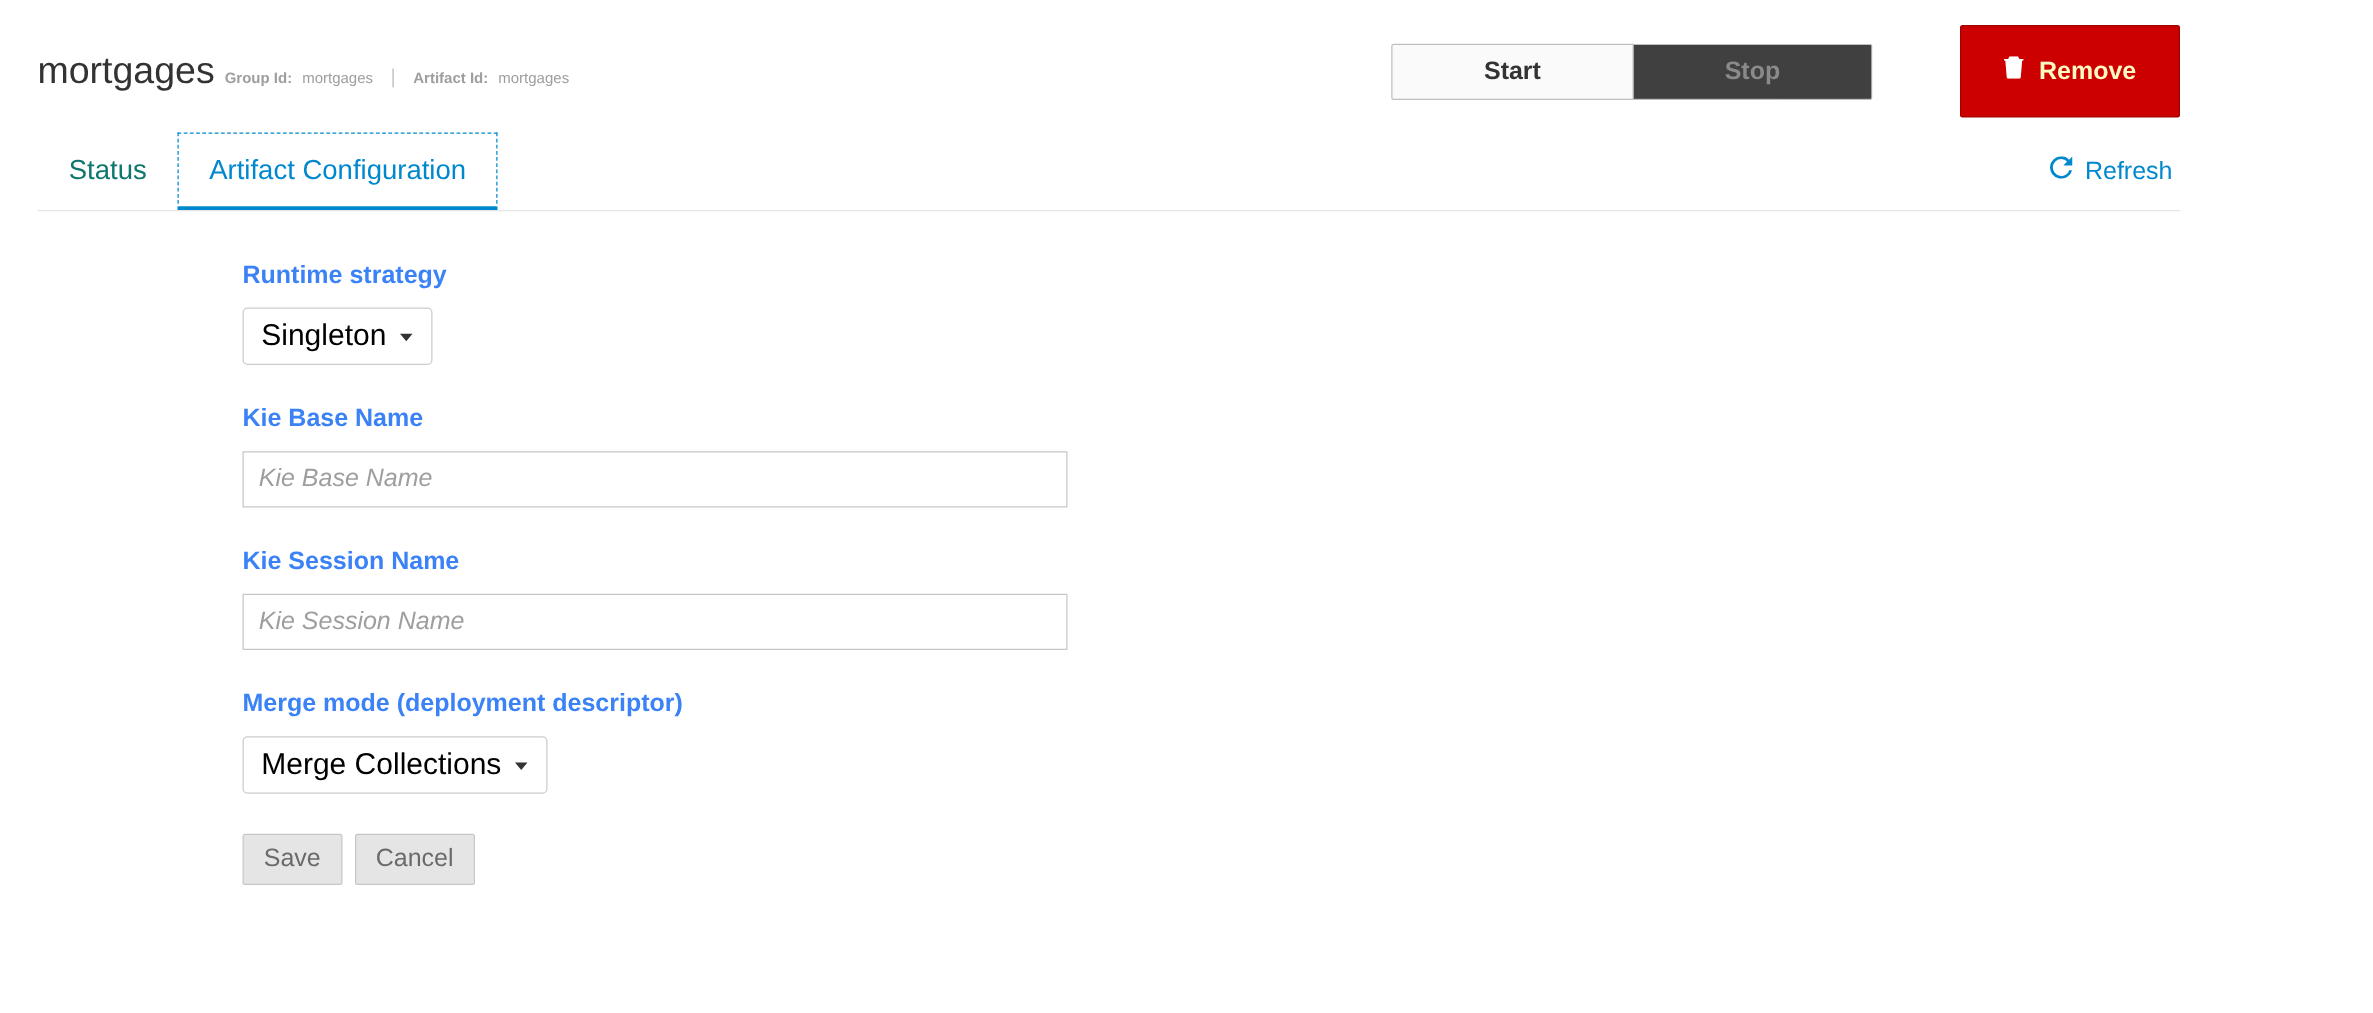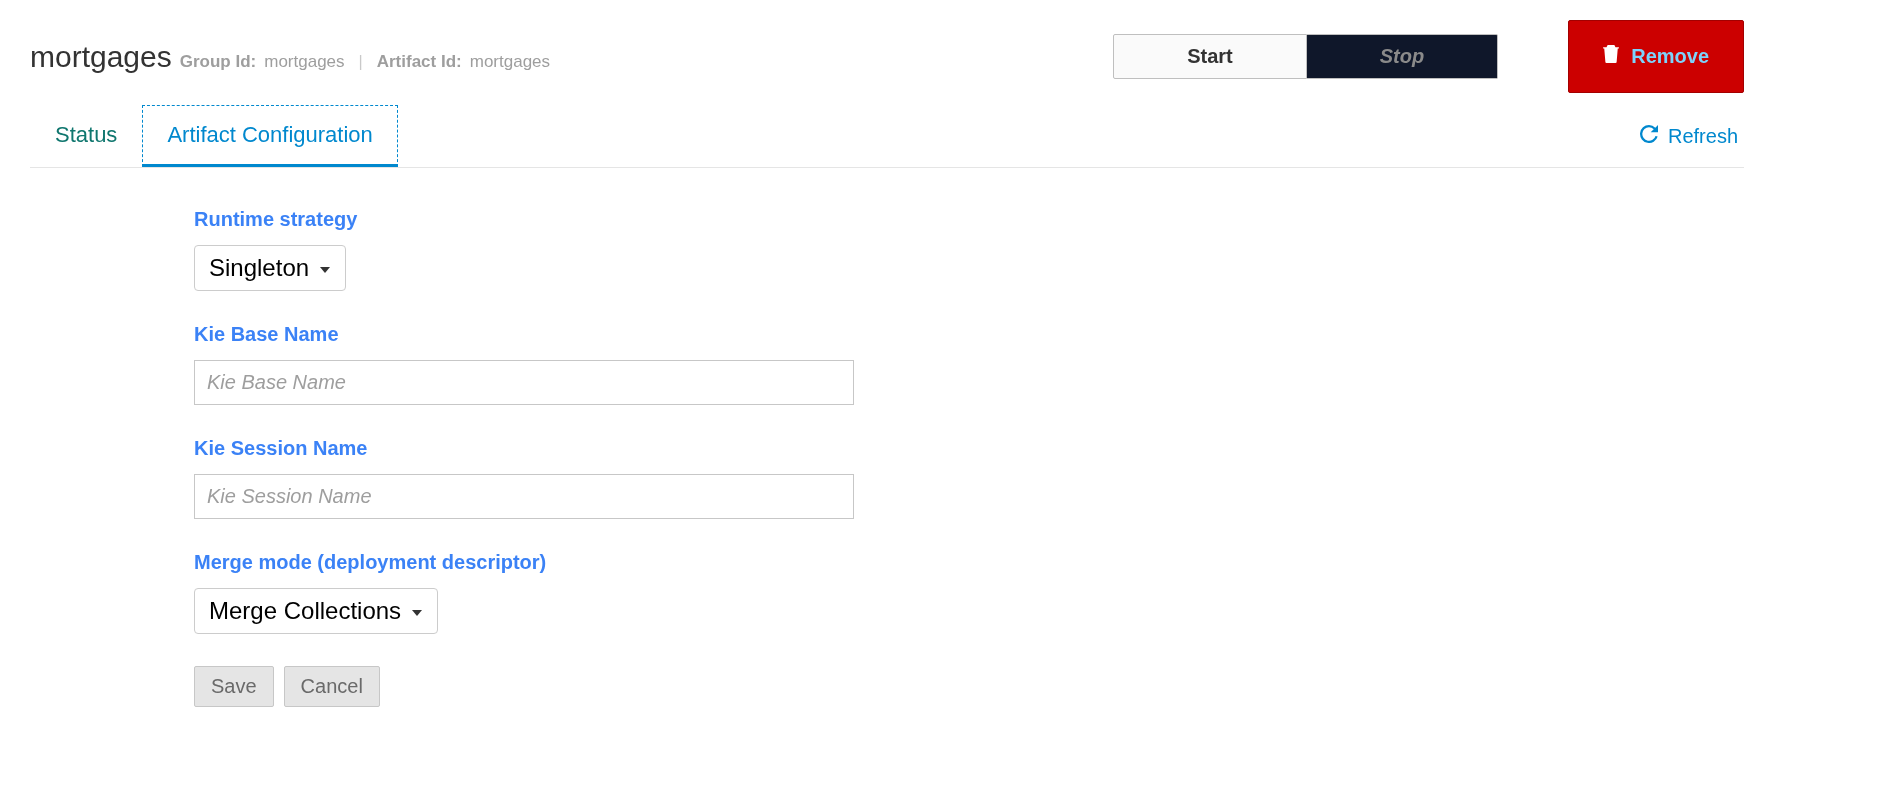--- a/index.html
+++ b/index.html
@@ -6,36 +6,36 @@
     body {
       font-family: "Helvetica Neue", Helvetica, Arial, sans-serif;
       background: #fff;
       color: #333;
       font-size: 16px;
     }
     .container { padding: 20px 30px; width: 1774px; }
     .header { display: flex; align-items: center; justify-content: space-between; margin-bottom: 12px; }
     .header-left { display: flex; align-items: baseline; gap: 8px; flex-wrap: wrap; }
     .title { font-size: 30px; font-weight: 400; color: #333; }
-    .meta { font-size: 17px; color: #9e9e9e; font-weight: 600; }
+    .meta { font-size: 12px; color: #9e9e9e; font-weight: 600; }
     .meta-value { font-weight: 400; color: #9e9e9e; }
     .divider { color: #c9c9c9; margin: 0 6px; }
     .header-right { display: flex; gap: 70px; align-items: center; }
     .btn-group { display: flex; }
     .btn {
       display: inline-flex; align-items: center; justify-content: center;
       border: 1px solid #bfbfbf; background: #fafafa; color: #333;
       font-size: 20px; font-weight: 600; padding: 10px 73px; cursor: pointer;
       font-family: inherit;
     }
     .btn-group .btn:first-child { border-top-left-radius: 2px; border-bottom-left-radius: 2px; }
     .btn-group .btn:last-child { border-top-right-radius: 2px; border-bottom-right-radius: 2px; border-left: none; }
-    .btn-stop { color: #8a8a8a; background: #0f172a; font-style: italic; }
+    .btn-stop { color: #8a8a8a; background: #404040; }
     .btn-danger {
-      background: #c00; color: #7dd3fc; border: 1px solid #a30000; border-radius: 2px;
+      background: #c00; color: #fef9c3; border: 1px solid #a30000; border-radius: 2px;
       font-size: 20px; font-weight: 700; padding: 24px 34px; display: inline-flex; align-items: center; gap: 12px;
     }
     .trash-icon svg { width: 16px; height: 18px; fill: #fff; }
     .tabs-row { display: flex; align-items: center; justify-content: space-between; border-bottom: 1px solid #e5e5e5; }
     .tabs { display: flex; gap: 0; }
     .tab {
       font-size: 22px; color: #0f766e; padding: 16px 24px; cursor: pointer; border: 1px solid transparent;
     }
     .tab.active {
       color: #0088ce; border: 1px dashed #0088ce; border-bottom: 3px solid #0088ce;

